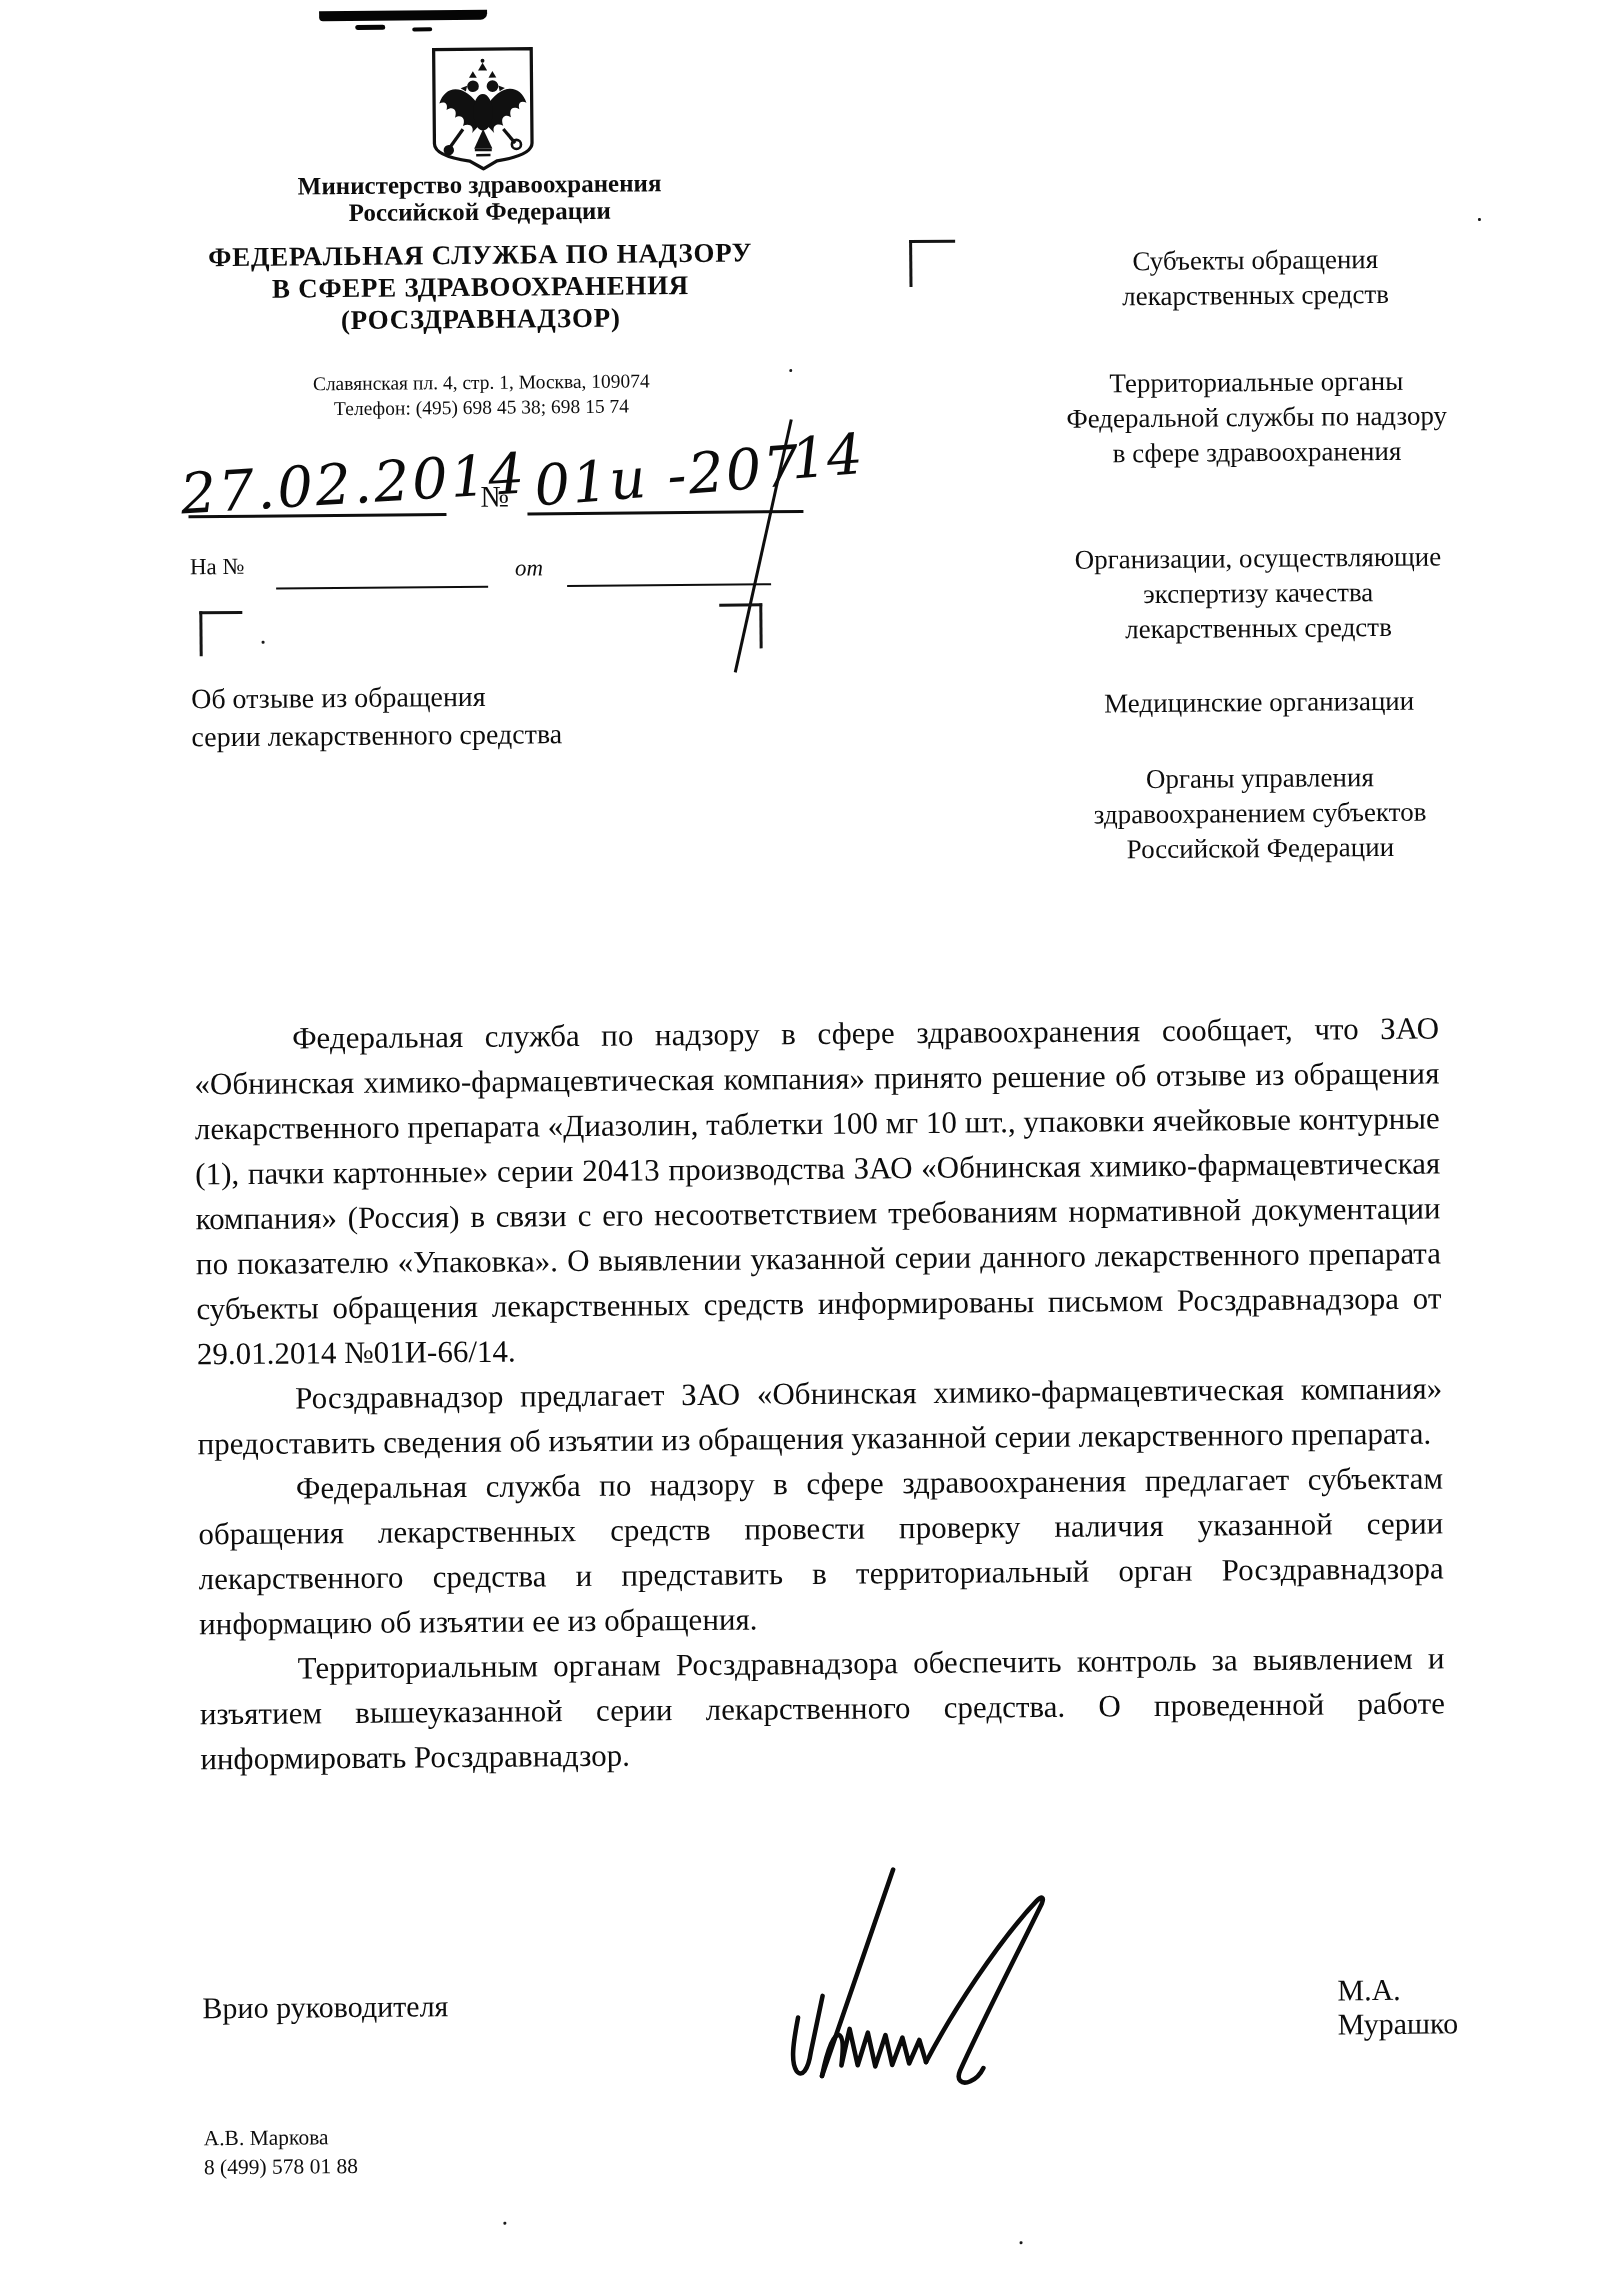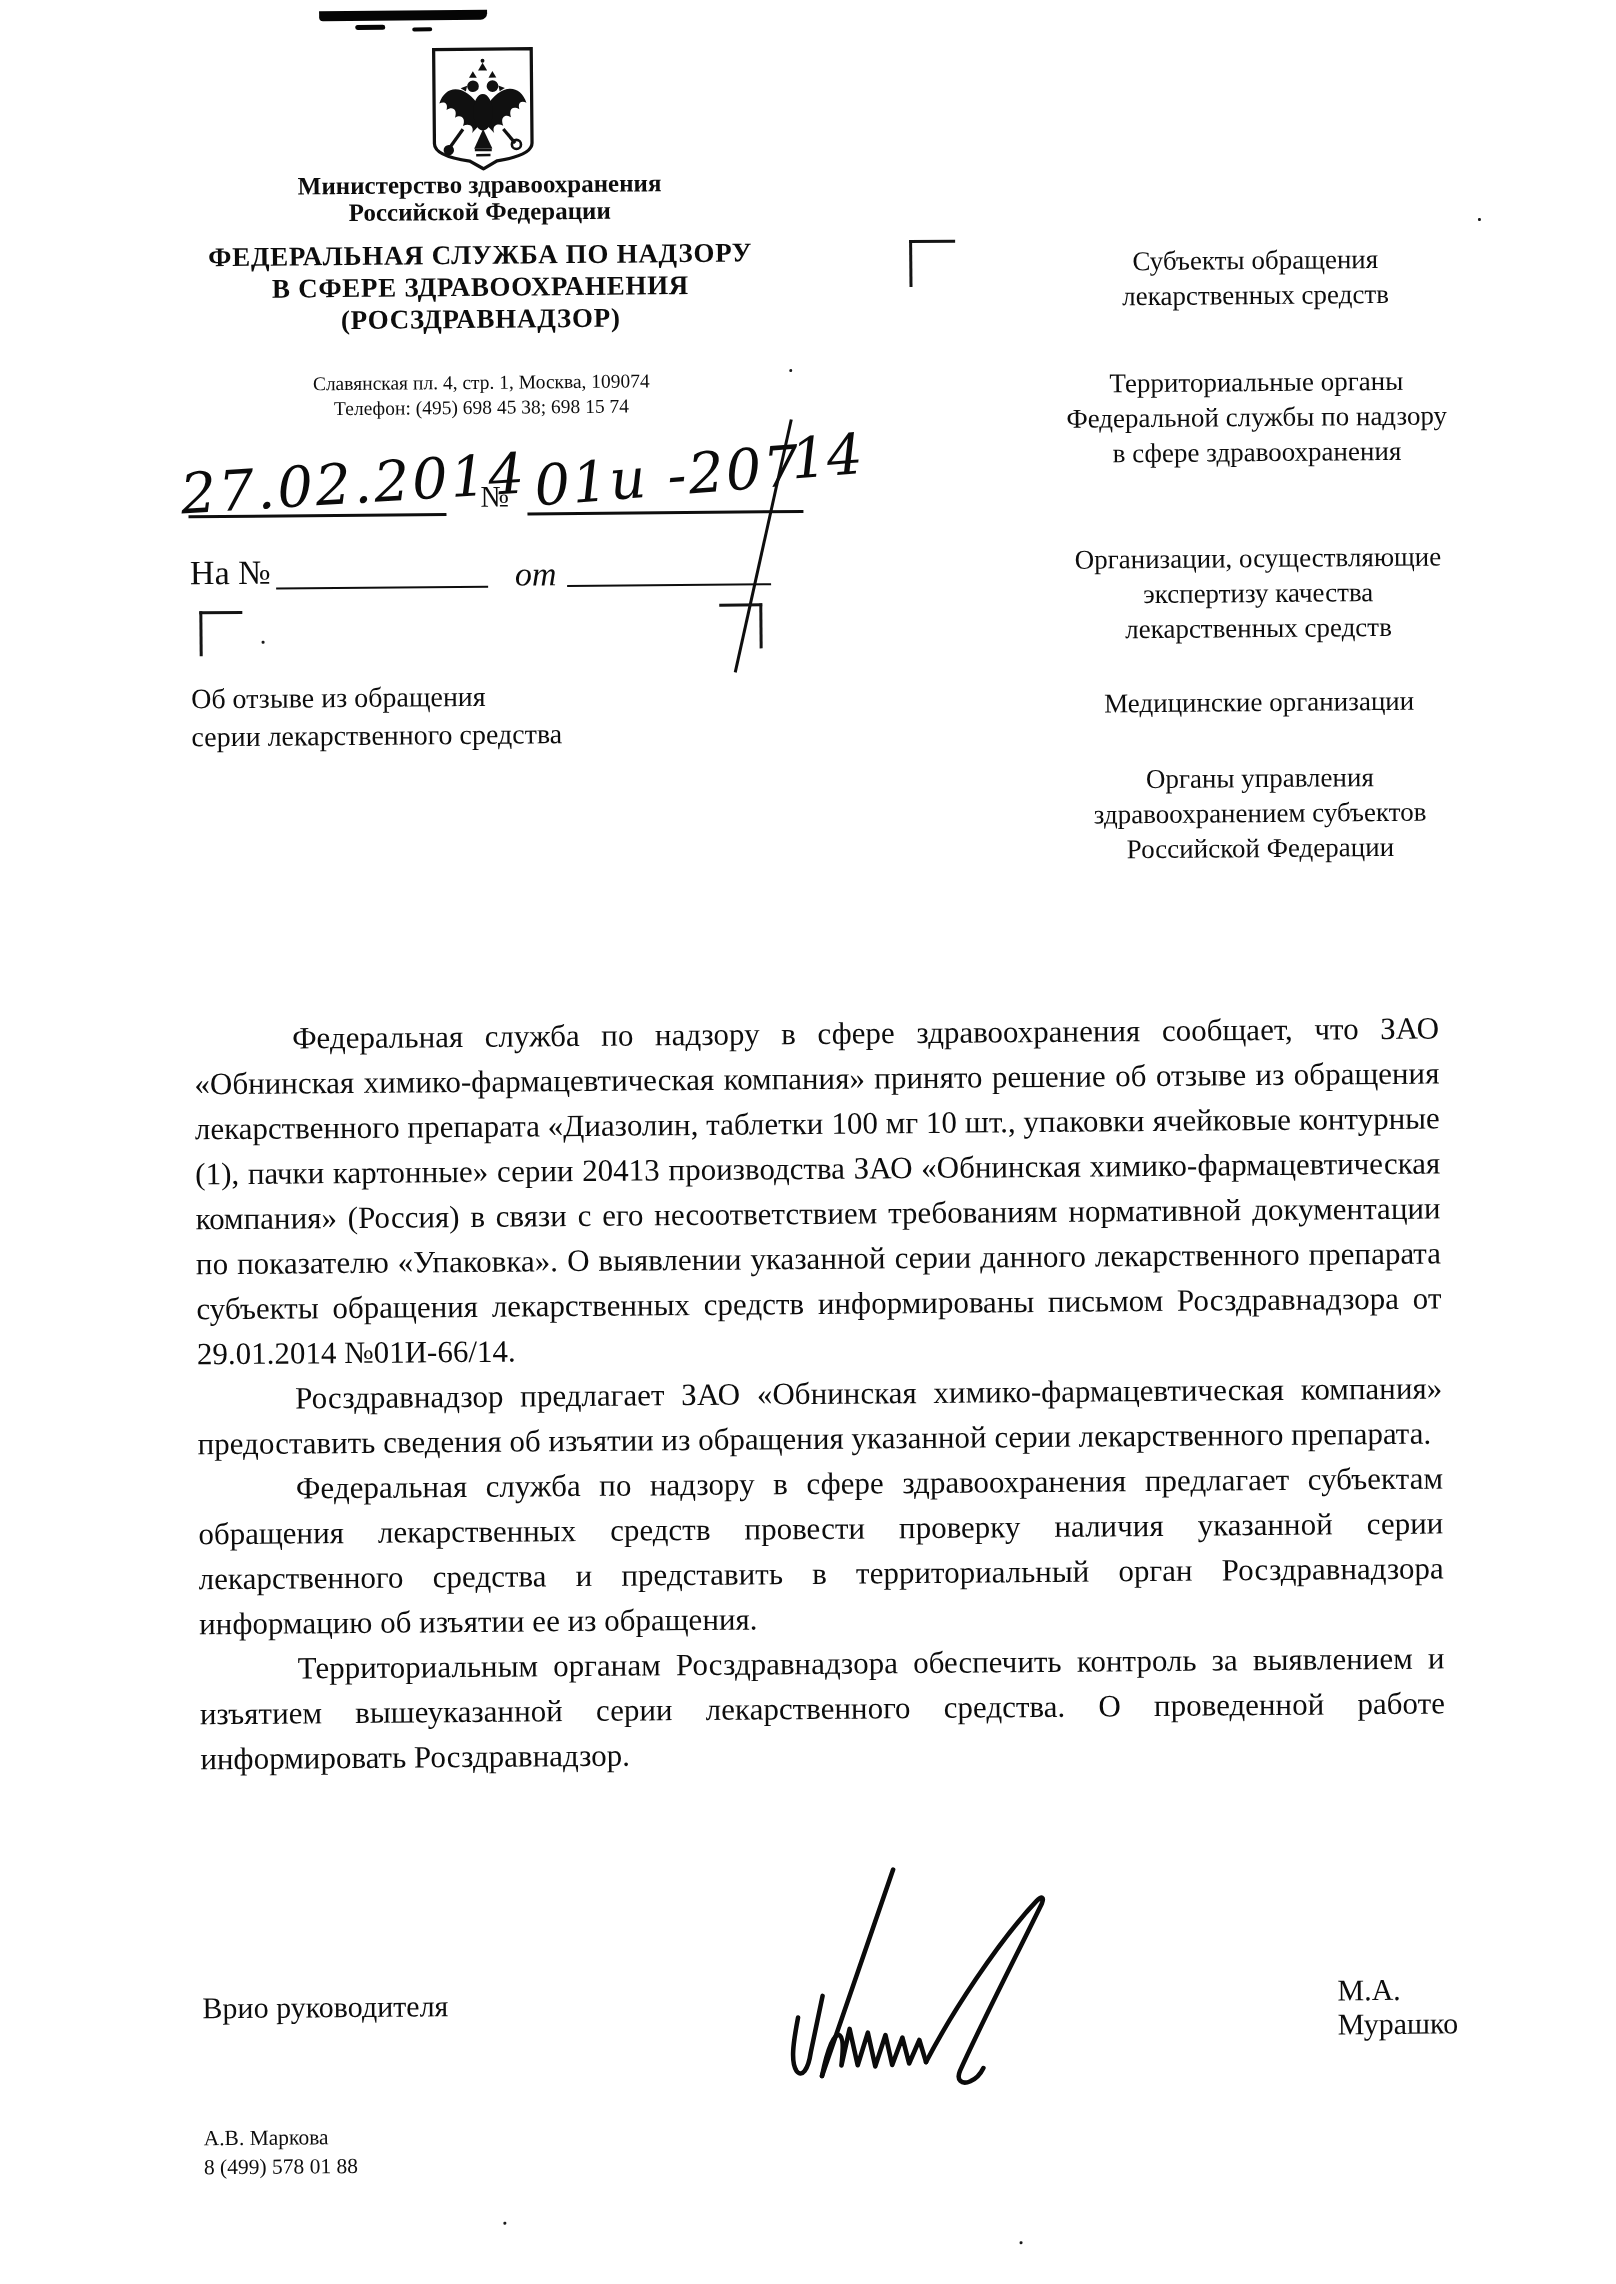--- a/index.html
+++ b/index.html
@@ -23,21 +23,21 @@
   .service{left:182px;top:229px;width:612px;font-weight:bold;font-size:27px;line-height:32px;letter-spacing:0.7px;}
   .addr{left:182px;top:360px;width:612px;font-size:19.5px;line-height:25px;}
   
   .hand{font-family:"DejaVu Serif",serif;font-style:italic;font-size:56px;white-space:nowrap;color:#0b0b0b;}
   .hand-date{left:186px;top:440px;transform:rotate(-3deg);letter-spacing:2.6px;}
   .hand-num1{left:540px;top:435px;transform:rotate(-4deg);letter-spacing:2px;}
   .hand-num2{left:797px;top:417px;transform:rotate(-4deg);}
   .numsign{left:486px;top:470px;font-size:30px;}
   .rule{position:absolute;background:#0e0e0e;height:2.6px;}
   .bigslash{position:absolute;width:2.6px;height:259px;background:#0e0e0e;transform:rotate(13deg);}
-  .replyline{font-size:34px;}
+  .replyline{font-size:23px;}
   
   .corner{position:absolute;width:40px;height:42px;}
   .corner.tl{border-top:3.3px solid #141414;border-left:3.3px solid #141414;}
   .corner.tr{border-top:3.3px solid #141414;border-right:3.3px solid #141414;}
   
   .subject{left:195px;top:668px;width:521px;font-size:28px;line-height:38px;}
   .recipient{position:absolute;left:944px;width:638px;text-align:center;font-size:27px;line-height:35px;}
   
   .bodytext{left:195px;top:1004px;width:1245px;}
   .bodytext p{margin:0;font-size:31px;line-height:45px;text-align:justify;text-indent:98px;}

